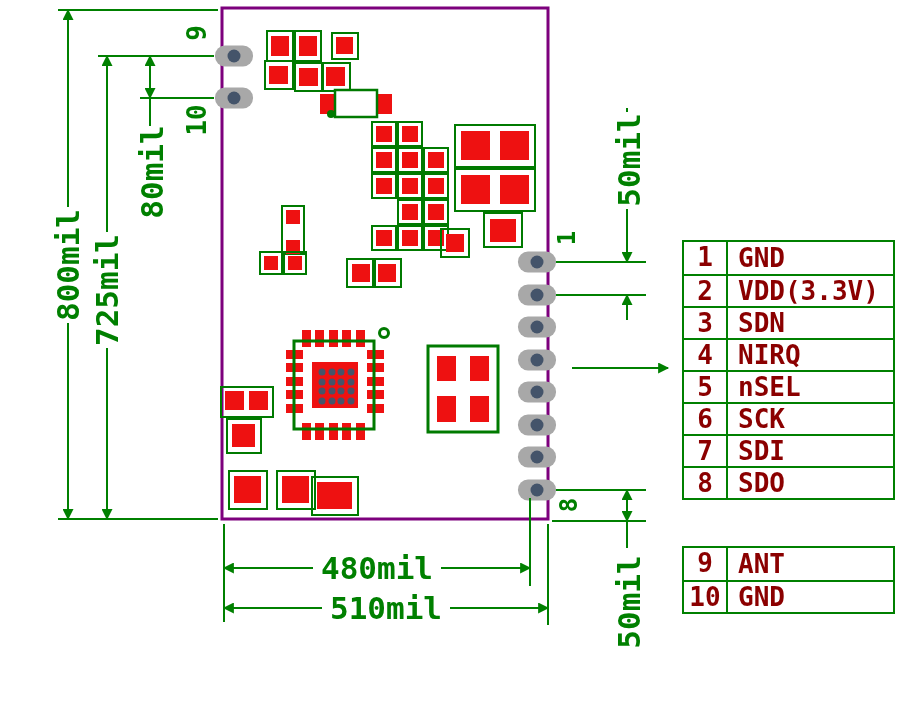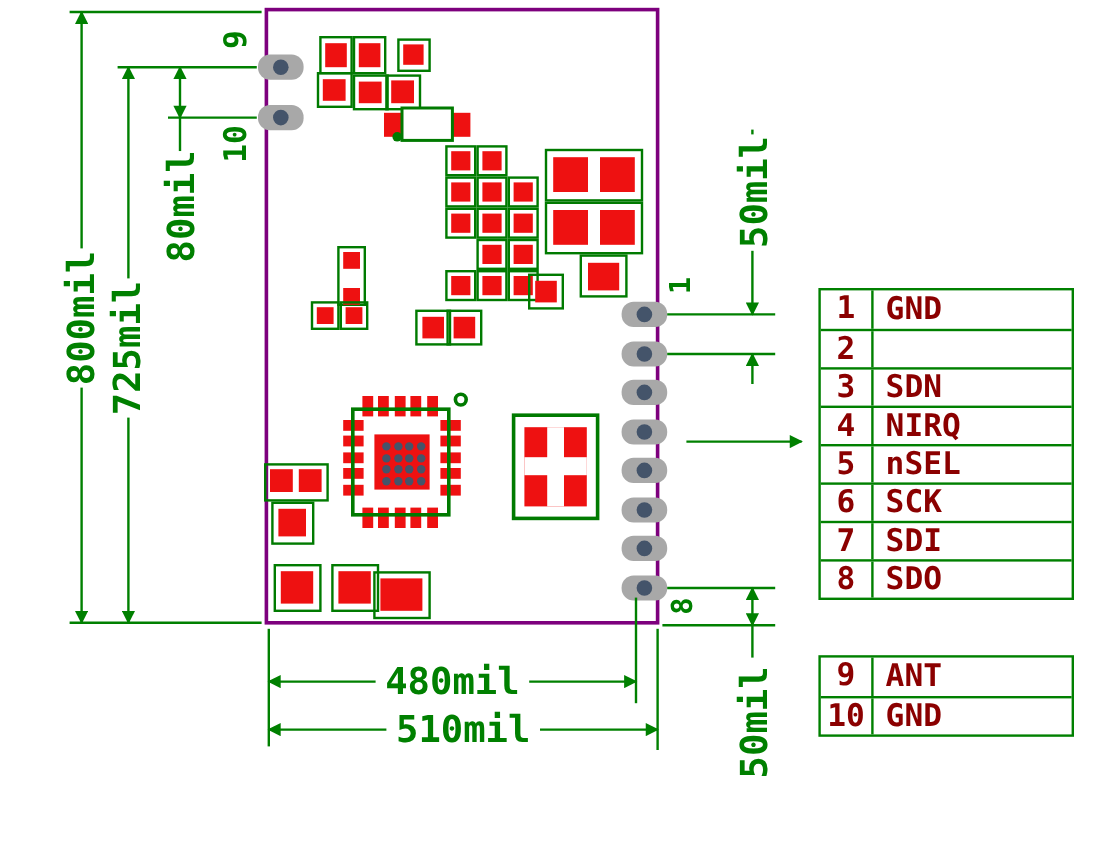--- a/index.html
+++ b/index.html
@@ -269,20 +269,21 @@
   <text class="dimtext f24" x="569" y="505" transform="rotate(-90,569,505)">8</text>
 </svg>
 
 <div class="pin-table t1">
   <div class="trow">
     <span class="tpin">1</span>
     <span class="tsig">GND</span>
   </div>
   <div class="trow">
     <span class="tpin">2</span>
+    <span class="tsig">VDD(3.3V)</span>
   </div>
   <div class="trow">
     <span class="tpin">3</span>
     <span class="tsig">SDN</span>
   </div>
   <div class="trow">
     <span class="tpin">4</span>
     <span class="tsig">NIRQ</span>
   </div>
   <div class="trow">

